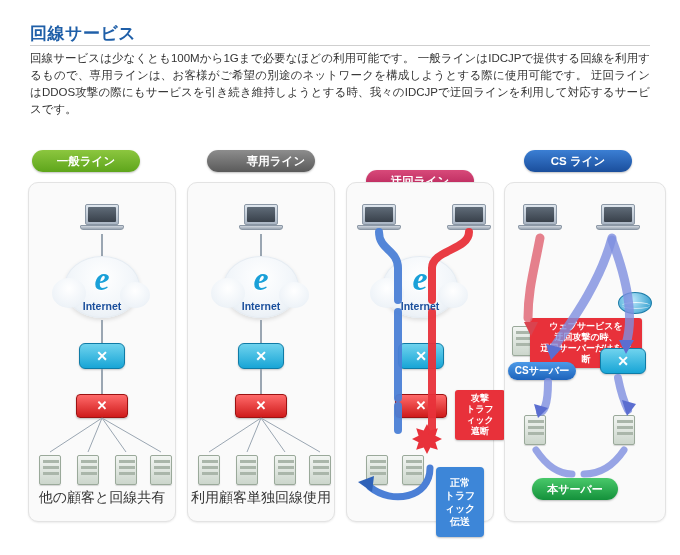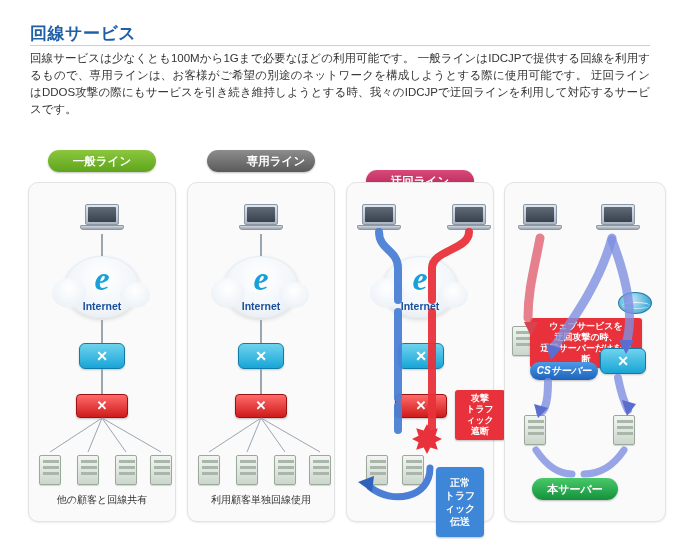--- a/index.html
+++ b/index.html
@@ -29,39 +29,39 @@
     text-align:justify;
   }
 
   
   .col-head {
     position:absolute; top:150px; width:108px; height:22px;
     border-radius:11px; color:#fff; font-size:11.5px; font-weight:bold;
     display:flex; align-items:center; justify-content:center;
     box-shadow:0 1px 2px rgba(0,0,0,0.25);
   }
-  .col-head.c1 { left:48px;  background:linear-gradient(#8cc63f,#5ea51b);font-family:Liberation Mono, monospace; }
+  .col-head.c1 { left:32px;  background:linear-gradient(#8cc63f,#5ea51b);font-family:Liberation Mono, monospace; }
   .col-head.c2 { left:207px; background:linear-gradient(#8d8d8d,#5a5a5a);padding-left:30px; }
   .col-head.c3 { left:366px; background:linear-gradient(#d84a7a,#b01c52);margin-top:20px; }
   .col-head.c4 { left:524px; background:linear-gradient(#3b7fd4,#1a4e9c); }
 
   
   .panel {
     position:absolute; top:182px; width:148px; height:340px;
     background:#fafafa; border:1px solid #e3e3e3; border-radius:10px;
     box-shadow:0 1px 2px rgba(0,0,0,0.08);
   }
   .panel.p1 { left:28px; }
   .panel.p2 { left:187px; }
   .panel.p3 { left:346px; }
   .panel.p4 { left:504px; width:162px; }
 
   .caption {
     position:absolute; bottom:14px; left:0; width:100%;
-    text-align:center; font-size:10px; color:#333;
+    text-align:center; font-size:14px; color:#333;
   }
 
   
   .laptop { position:absolute; width:44px; height:30px; }
   .laptop .screen {
     position:absolute; left:5px; top:0; width:34px; height:21px;
     background:linear-gradient(#dfe6ee,#aab6c4);
     border:1px solid #8b97a5; border-radius:2px;
   }
   .laptop .screen:after{
@@ -179,20 +179,21 @@
 
 <div class="page">
 
   <div class="title">回線サービス</div>
   <div class="title-rule"></div>
   <div class="intro">回線サービスは少なくとも100Mから1Gまで必要なほどの利用可能です。 一般ラインはIDCJPで提供する回線を利用するもので、専用ラインは、お客様がご希望の別途のネットワークを構成しようとする際に使用可能です。 迂回ラインはDDOS攻撃の際にもサービスを引き続き維持しようとする時、我々のIDCJPで迂回ラインを利用して対応するサービスです。</div>
 
   <div class="col-head c1">一般ライン</div>
   <div class="col-head c2">専用ライン</div>
   <div class="col-head c3">迂回ライン</div>
+  <div class="col-head c4">CS ライン</div>
 
   <div class="panel p1">
     <div class="caption">他の顧客と回線共有</div>
   </div>
 
   <div class="laptop" style="left:80px; top:204px;">
     <div class="screen"></div>
     <div class="base"></div>
   </div>
   <div class="line" style="left:101px; top:234px; width:2px; height:24px;"></div>
@@ -283,21 +284,21 @@
     <div class="screen"></div>
     <div class="base"></div>
   </div>
   <div class="globe" style="left:618px; top:292px;"></div>
   <div class="server" style="left:512px; top:326px;"></div>
   <div class="redbox" style="left:530px; top:318px; width:112px; text-align:center;">
     <span>ウェブサービスを</span><br>
     <span>迂回攻撃の時、</span><br>
     <span>迂回サーバーだけを遮断</span>
   </div>
-  <div class="pill blue" style="left:530px; top:362px; width:68px; height:18px;font-style:italic;">CSサーバー</div>
+  <div class="pill blue" style="left:508px; top:362px; width:68px; height:18px;">CSサーバー</div>
   <div class="router" style="left:600px; top:348px;">
       <div class="x">✕</div>
     </div>
   <div class="server" style="left:524px; top:415px;"></div>
   <div class="server" style="left:613px; top:415px;"></div>
   <div class="pill green" style="left:532px; top:478px; width:86px; height:22px; border-radius:11px; font-size:11px;">本サーバー</div>
 
   <svg class="overlay">
 
     <g stroke="#9aa6b2" stroke-width="1" fill="none">

